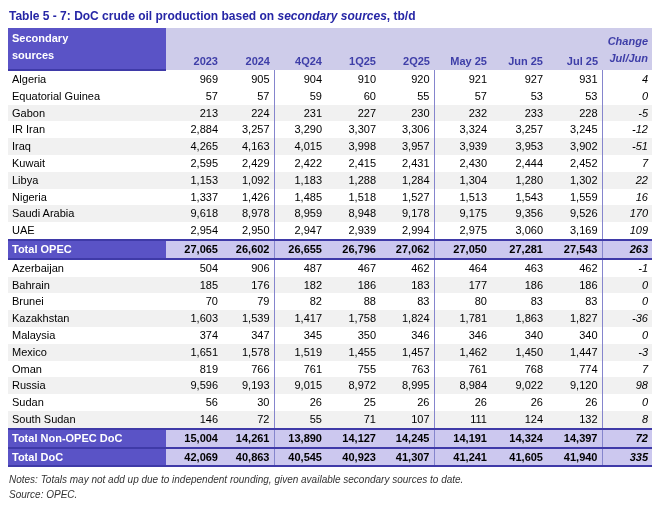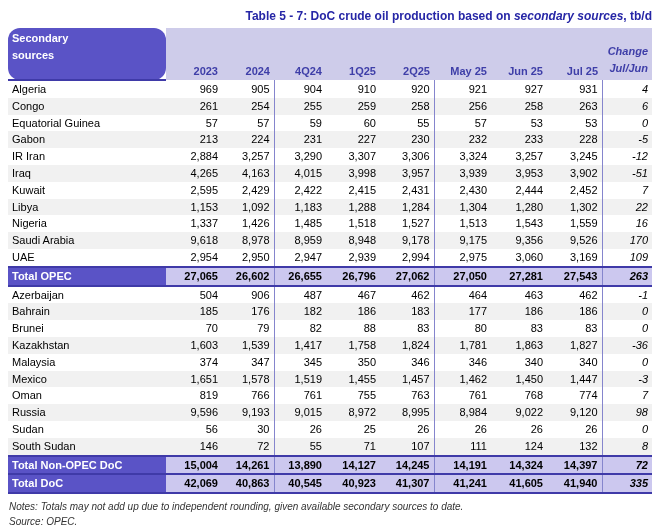--- a/index.html
+++ b/index.html
@@ -14,44 +14,43 @@
   }
   html,body{margin:0;padding:0;background:#fff;}
   body{
     width:660px;height:528px;overflow:hidden;
     font-family:"Liberation Sans", sans-serif;
     -webkit-font-smoothing:antialiased;
   }
   .wrap{padding:8px 8px 0 8px;}
   .title{
     font-size:12px;font-weight:bold;color:var(--title-blue);
-    margin:1px 0 5px 1px;white-space:nowrap;text-align:right;
+    margin:1px 0 5px 1px;white-space:nowrap;
   }
   .title .it{font-style:italic;}
   table{
     border-collapse:collapse;table-layout:fixed;width:644px;
     font-size:11px;color:#000;
   }
   
   thead th{
     background:var(--band-lavender);
     color:var(--header-text);
     font-weight:bold;
     vertical-align:bottom;
     padding:2px 4px 3px 0;
     text-align:right;
     height:37px;
     white-space:nowrap;
   }
   thead th.hl{
     background:var(--accent-purple);
     color:#fff;text-align:left;vertical-align:top;
-    padding:2px 0 12px 4px;
+    padding:2px 0 2px 4px;
     border-bottom:2px solid var(--border-dark);
-    border-radius:12px;
   }
   thead th.hl div{line-height:17px;}
   thead th.hc{font-style:italic;margin-left:38px;}
   thead th.hc div{line-height:17px;}
   
   tbody td{
     padding:0 4px;
     height:16.8px;
     line-height:16.8px;
     white-space:nowrap;
@@ -125,32 +124,20 @@
           <td class="num">969</td>
           <td class="num sep">905</td>
           <td class="num">904</td>
           <td class="num">910</td>
           <td class="num sep">920</td>
           <td class="num">921</td>
           <td class="num">927</td>
           <td class="num sep">931</td>
           <td class="num chg">4</td>
         </tr>
-        <tr class="stripe">
-          <td class="lbl">Congo</td>
-          <td class="num">261</td>
-          <td class="num sep">254</td>
-          <td class="num">255</td>
-          <td class="num">259</td>
-          <td class="num sep">258</td>
-          <td class="num">256</td>
-          <td class="num">258</td>
-          <td class="num sep">263</td>
-          <td class="num chg">6</td>
-        </tr>
         <tr class="">
           <td class="lbl">Equatorial Guinea</td>
           <td class="num">57</td>
           <td class="num sep">57</td>
           <td class="num">59</td>
           <td class="num">60</td>
           <td class="num sep">55</td>
           <td class="num">57</td>
           <td class="num">53</td>
           <td class="num sep">53</td>

